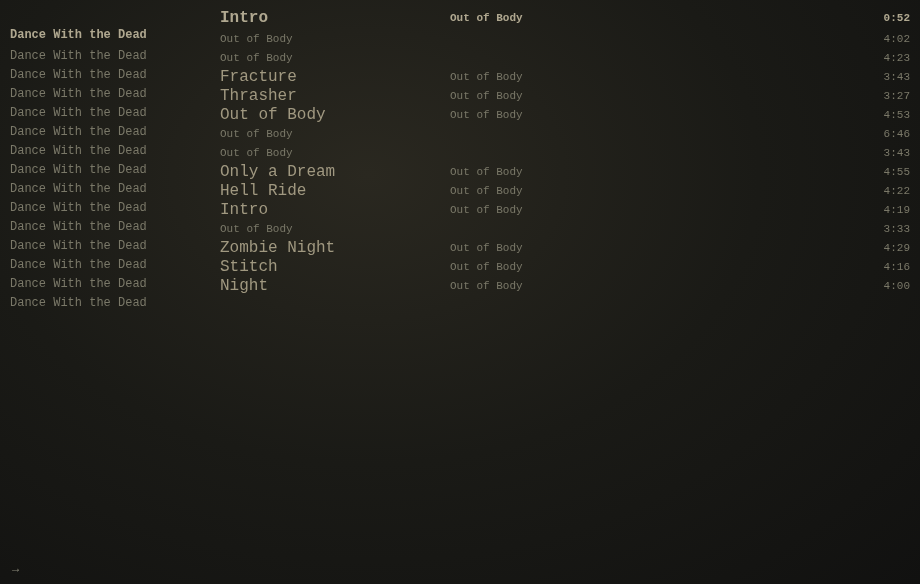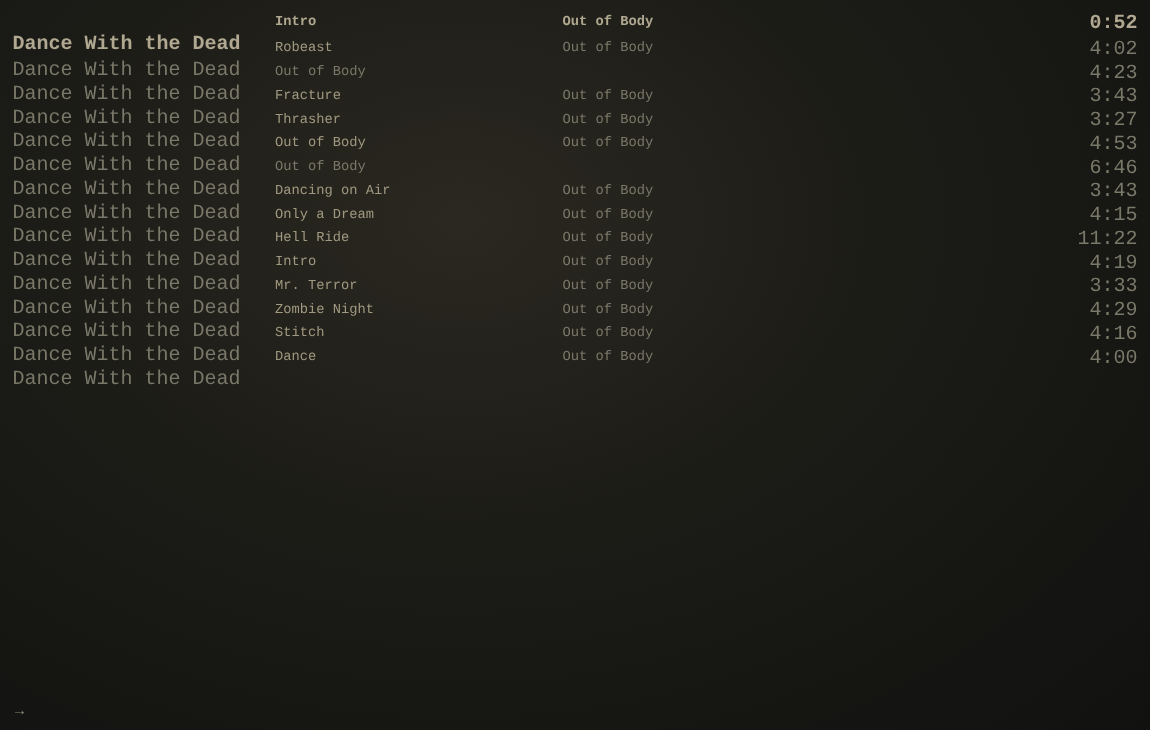--- a/index.html
+++ b/index.html
@@ -33,54 +33,54 @@
     }
 
     .track-row.header {
       color: #b0a890;
       font-weight: bold;
       margin-bottom: 2px;
     }
 
     .col-artist {
       width: 210px;
-      font-size: 16px;
+      font-size: 12px;
       color: #7a7868;
       flex-shrink: 0;
       margin-top: 34px;
     }
 
     .track-row.header .col-artist {
       color: #b0a890;
     }
 
     .col-title {
       width: 230px;
-      font-size: 11px;
+      font-size: 16px;
       color: #a09880;
       flex-shrink: 0;
     }
 
     .track-row.header .col-title {
       color: #b0a890;
     }
 
     .col-album {
       flex: 1;
       font-size: 11px;
       color: #7a7868;
     }
 
     .track-row.header .col-album {
       color: #b0a890;
     }
 
     .col-duration {
       width: 60px;
-      font-size: 16px;
+      font-size: 11px;
       color: #7a7868;
       text-align: right;
     }
 
     .track-row.header .col-duration {
       color: #b0a890;
     }
 
     .bottom-arrow {
       position: absolute;
@@ -97,21 +97,20 @@
 
   <div class="track-row header">
     <div class="col-artist">Dance With the Dead</div>
     <div class="col-title">Intro</div>
     <div class="col-album">Out of Body</div>
     <div class="col-duration">0:52</div>
   </div>
 
 <div class="track-row">
       <div class="col-artist">Dance With the Dead</div>
-      <div class="col-title">Robeast</div>
       <div class="col-album">Out of Body</div>
       <div class="col-duration">4:02</div>
     </div>
     <div class="track-row">
       <div class="col-artist">Dance With the Dead</div>
       <div class="col-album">Out of Body</div>
       <div class="col-duration">4:23</div>
     </div>
     <div class="track-row">
       <div class="col-artist">Dance With the Dead</div>
@@ -131,61 +130,59 @@
       <div class="col-album">Out of Body</div>
       <div class="col-duration">4:53</div>
     </div>
     <div class="track-row">
       <div class="col-artist">Dance With the Dead</div>
       <div class="col-album">Out of Body</div>
       <div class="col-duration">6:46</div>
     </div>
     <div class="track-row">
       <div class="col-artist">Dance With the Dead</div>
-      <div class="col-title">Dancing on Air</div>
       <div class="col-album">Out of Body</div>
       <div class="col-duration">3:43</div>
     </div>
     <div class="track-row">
       <div class="col-artist">Dance With the Dead</div>
       <div class="col-title">Only a Dream</div>
       <div class="col-album">Out of Body</div>
-      <div class="col-duration">4:15</div>
+      <div class="col-duration">4:55</div>
     </div>
     <div class="track-row">
       <div class="col-artist">Dance With the Dead</div>
       <div class="col-title">Hell Ride</div>
       <div class="col-album">Out of Body</div>
-      <div class="col-duration">11:22</div>
+      <div class="col-duration">4:22</div>
     </div>
     <div class="track-row">
       <div class="col-artist">Dance With the Dead</div>
       <div class="col-title">Intro</div>
       <div class="col-album">Out of Body</div>
       <div class="col-duration">4:19</div>
     </div>
     <div class="track-row">
       <div class="col-artist">Dance With the Dead</div>
-      <div class="col-title">Mr. Terror</div>
       <div class="col-album">Out of Body</div>
       <div class="col-duration">3:33</div>
     </div>
     <div class="track-row">
       <div class="col-artist">Dance With the Dead</div>
       <div class="col-title">Zombie Night</div>
       <div class="col-album">Out of Body</div>
       <div class="col-duration">4:29</div>
     </div>
     <div class="track-row">
       <div class="col-artist">Dance With the Dead</div>
       <div class="col-title">Stitch</div>
       <div class="col-album">Out of Body</div>
       <div class="col-duration">4:16</div>
     </div>
     <div class="track-row">
       <div class="col-artist">Dance With the Dead</div>
-      <div class="col-title">Dance</div>
+      <div class="col-title">Night</div>
       <div class="col-album">Out of Body</div>
       <div class="col-duration">4:00</div>
     </div>
   </div>
 
 <div class="bottom-arrow">→</div>
 
 </body></html>

